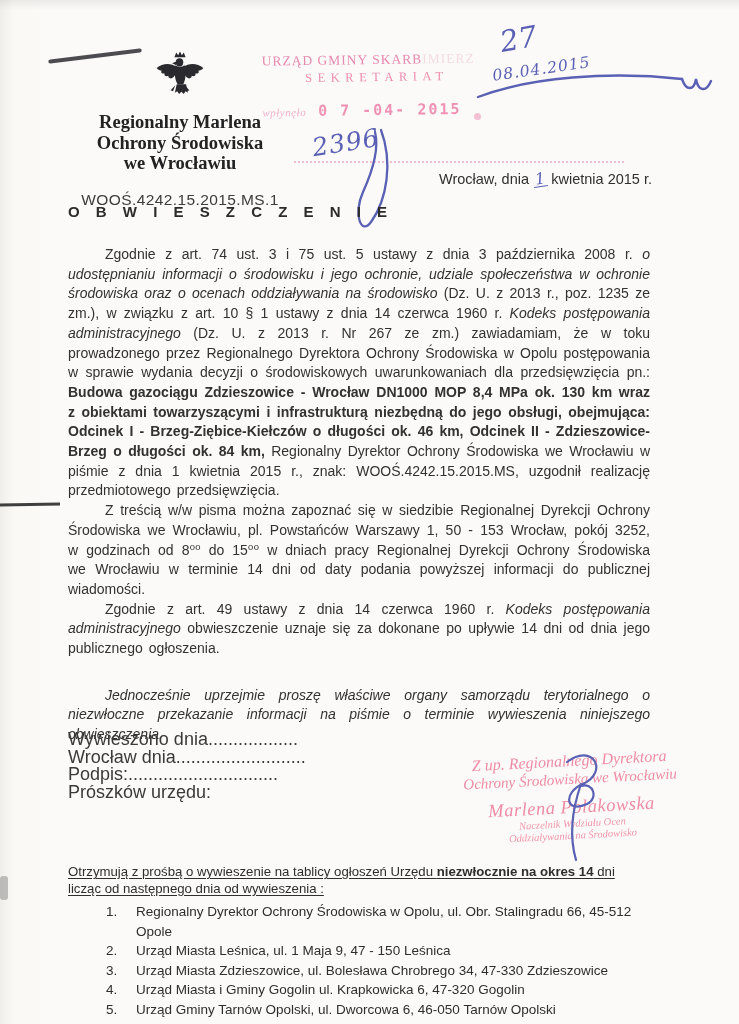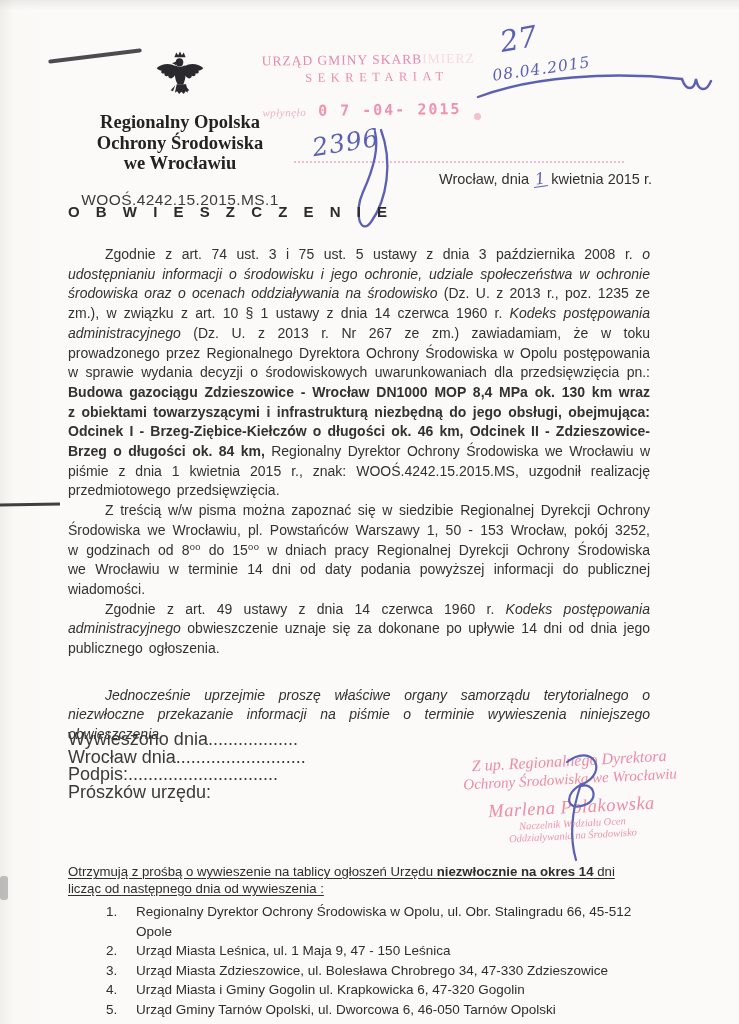--- a/index.html
+++ b/index.html
@@ -85,21 +85,21 @@
       <path d="M50,31 C48,46 48,60 55,72 L67,72 C73,60 73,46 70,31 Q60,38 50,31 z"></path>
       <path d="M53,35 C41,26 23,26 10,37 C13,41 17,42 21,43 C17,47 23,50 27,49 C25,54 31,56 35,54 C34,59 40,61 44,58 C48,55 51,50 53,46 z"></path>
       <path d="M67,35 C79,26 97,26 110,37 C107,41 103,42 99,43 C103,47 97,50 93,49 C95,54 89,56 85,54 C86,59 80,61 76,58 C72,55 69,50 67,46 z"></path>
       <path d="M53,72 l-4,18 5,-3 4,6 5,-5 5,5 4,-6 5,3 -4,-18 z"></path>
       <path d="M50,74 l-10,11 5,2 z"></path>
       <path d="M70,74 l10,11 -5,2 z"></path>
     </g>
   </svg>
 
   <div class="letterhead">
-    <div>Regionalny Opolska</div>
+    <div>Regionalny Marlena</div>
     <div>Ochrony Środowiska</div>
     <div>we Wrocławiu</div>
     <div class="lh-case">WOOŚ.4242.15.2015.MS.1</div>
   </div>
 
   <div class="stamp-receipt">
     <div class="sr-l1"><span>URZĄD GMINY SKARB</span><span class="faint">IMIERZ</span></div>
     <div class="sr-l2">SEKRETARIAT</div>
     <div class="sr-recv">
       <span class="lbl">wpłynęło</span>

